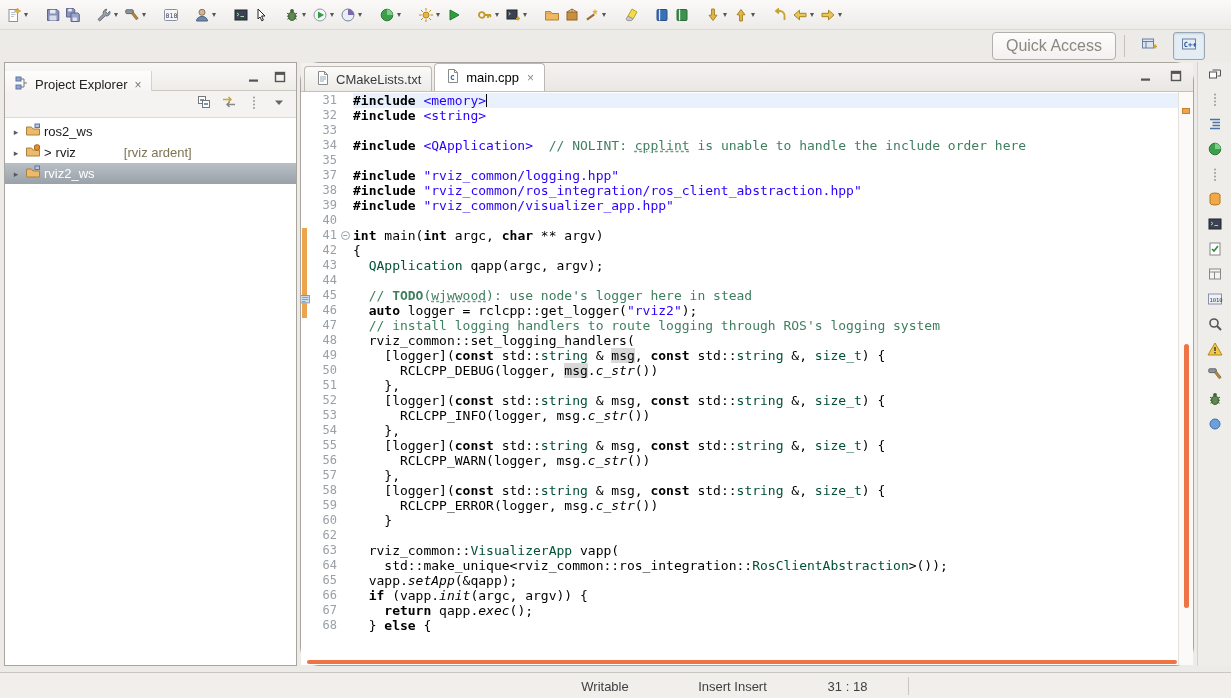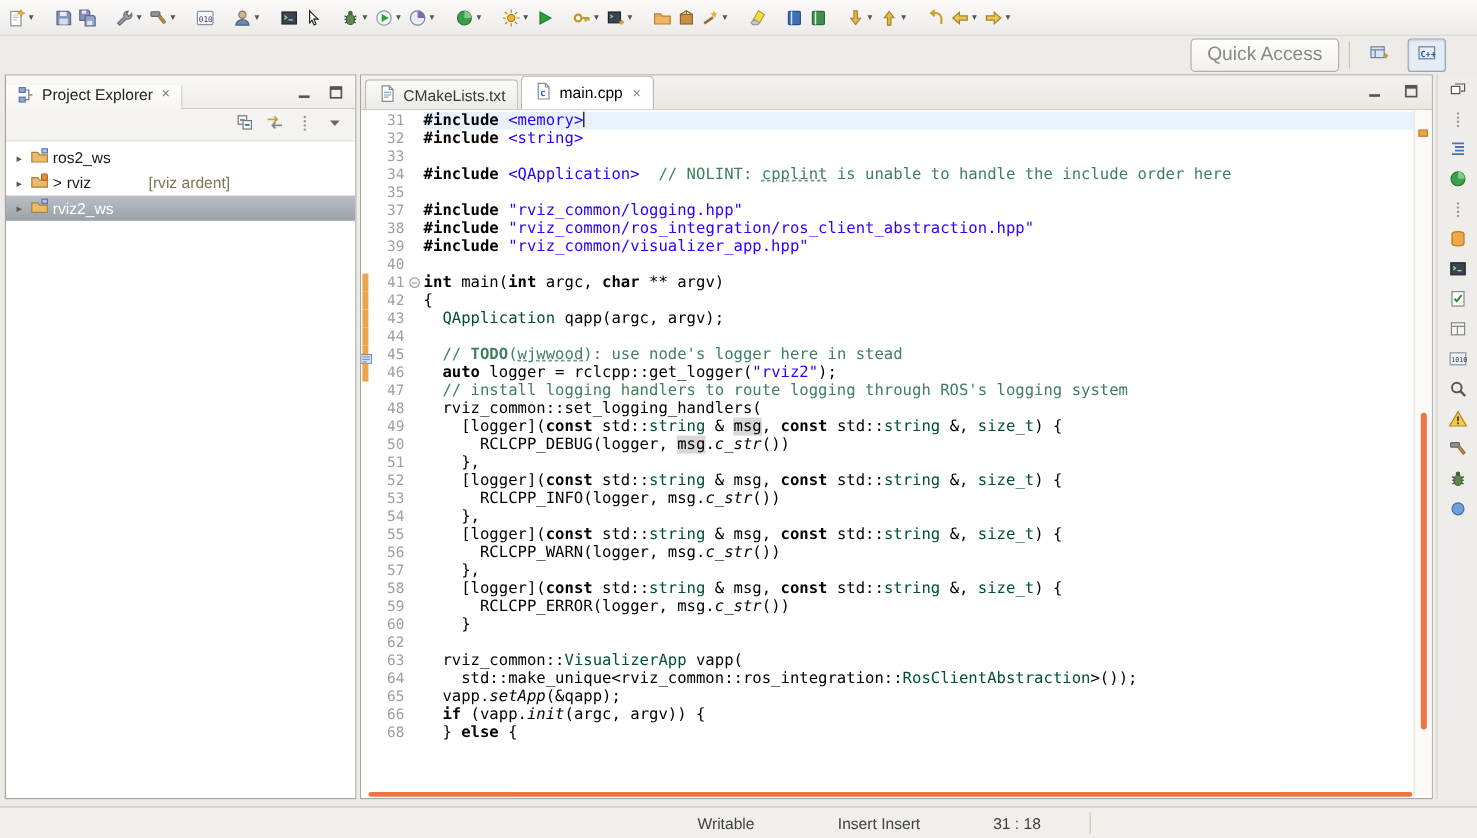--- a/index.html
+++ b/index.html
@@ -20,29 +20,29 @@
     font-size:16px; background:linear-gradient(#fdfdfc,#f3f1ef); }
   .vsep { width:1px; height:22px; background:#c6c2bb; }
   .persp-btn { width:30px; height:26px; display:flex; align-items:center; justify-content:center;
     border-radius:3px; border:1px solid transparent; }
   .persp-btn.active { border-color:#98a5b5; background:#e4ecf4; box-shadow:inset 0 1px 2px rgba(0,0,0,.12); }
 
   
   .workbench { height:610px; flex:none; display:flex; gap:3px; padding:0 0 6px 4px; box-sizing:border-box; }
   .panel { border:1px solid #a9a49d; background:#fff; display:flex; flex-direction:column; box-sizing:border-box; }
   .explorer { width:293px; flex:none; }
-  .editor { flex:1; min-width:0; }
+  .editor { flex:1; min-width:0;border-radius:19px; }
   .strip { width:33px; flex:none; background:#efedea; border-left:1px solid #d5d1cb;
     display:flex; flex-direction:column; align-items:center; padding-top:3px; gap:3px; }
   .sbtn { width:24px; height:22px; display:flex; align-items:center; justify-content:center; border-radius:3px; }
 
   
   .view-header { height:27px; flex:none; display:flex; align-items:center;
     background:linear-gradient(#f9f8f7,#efedea); border-bottom:1px solid #ccc8c2; }
-  .view-tab { height:100%; display:flex; align-items:flex-start; gap:5px; padding:0 9px;
+  .view-tab { height:100%; display:flex; align-items:center; gap:5px; padding:0 9px;
     background:linear-gradient(#fdfdfc,#f4f2f0); border-right:1px solid #d5d1cb; font-size:13px; color:#222; box-sizing:border-box;margin-top:16px; }
   .view-close { color:#777; font-size:12px; margin-left:2px; }
   .view-controls { margin-left:auto; display:flex; gap:8px; padding-right:7px; }
   .vc { width:18px; height:16px; display:flex; align-items:center; justify-content:center; }
   .view-toolbar { height:26px; flex:none; display:flex; align-items:center; justify-content:flex-end;
     gap:7px; padding:0 8px; background:#f4f3f1; border-bottom:1px solid #dedad4; }
   .tree { flex:1; background:#fff; padding-top:3px; font-size:13px; overflow:hidden; }
   .tree-row { height:21px; display:flex; align-items:center; padding-left:5px; gap:3px; color:#1a1a1a; }
   .twisty { width:12px; text-align:center; color:#5a5a5a; font-size:9px; flex:none; }
   .tree-dec { color:#7d7554; margin-left:4px;padding-left:41px; }
@@ -689,20 +689,26 @@
               <span class="cl-text"><span class="tk-pl">  vapp.</span><span class="tk-mi">setApp</span><span class="tk-pl">(&amp;qapp);</span></span>
             </div>
             <div class="code-line">
               <span class="cl-ann"></span>
               <span class="cl-num">66</span>
               <span class="cl-fold"></span>
               <span class="cl-text"><span class="tk-pl">  </span><span class="tk-kw">if</span><span class="tk-pl"> (vapp.</span><span class="tk-mi">init</span><span class="tk-pl">(argc, argv)) {</span></span>
             </div>
             <div class="code-line">
               <span class="cl-ann"></span>
+              <span class="cl-num">67</span>
+              <span class="cl-fold"></span>
+              <span class="cl-text"><span class="tk-pl">    </span><span class="tk-kw">return</span><span class="tk-pl"> qapp.</span><span class="tk-mi">exec</span><span class="tk-pl">();</span></span>
+            </div>
+            <div class="code-line">
+              <span class="cl-ann"></span>
               <span class="cl-num">68</span>
               <span class="cl-fold"></span>
               <span class="cl-text"><span class="tk-pl">  } </span><span class="tk-kw">else</span><span class="tk-pl"> {</span></span>
             </div>
           </div>
         <div class="overview">
           <div class="ov-mark"></div>
           <div class="vthumb"></div>
         </div>
         <div class="hthumb"></div>

